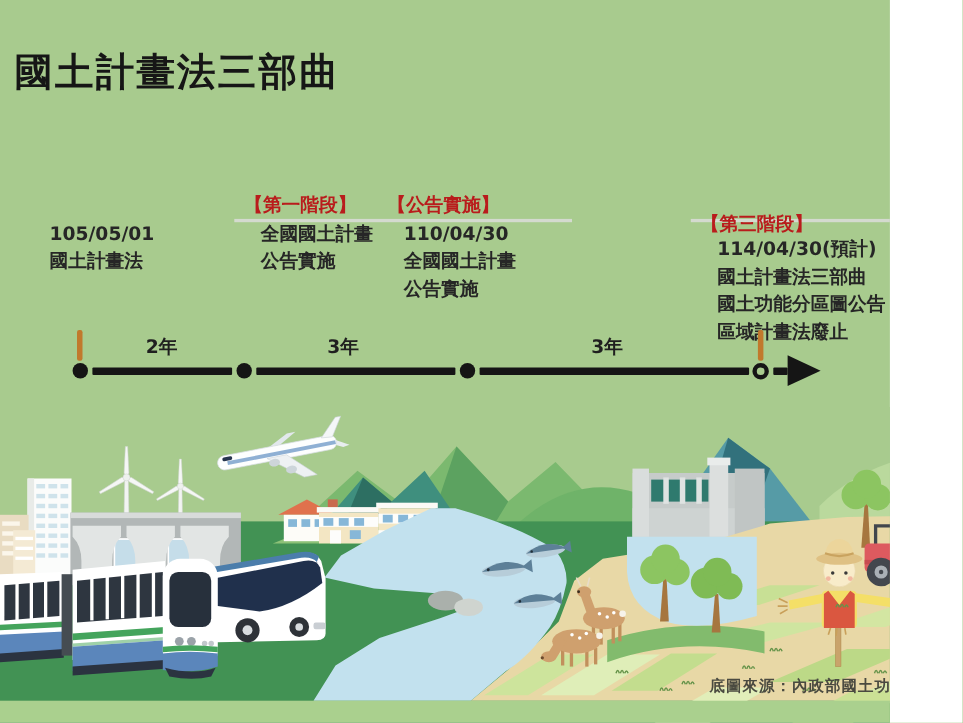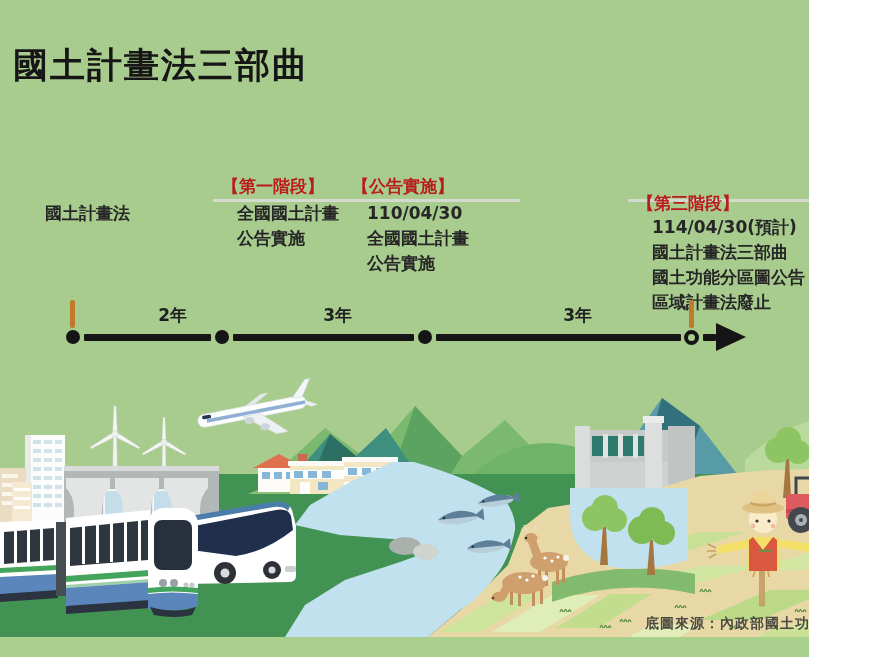--- a/index.html
+++ b/index.html
@@ -10,40 +10,41 @@
   .stage-label{position:absolute;top:175px;font-size:17px;font-weight:700;color:#b91c1c;white-space:nowrap;}
   .stage-underline{position:absolute;top:199px;height:3px;background:#d4dacf;}
   .event{position:absolute;top:201px;font-size:17px;font-weight:600;line-height:25px;
          color:#262626;white-space:nowrap;}
   .tl-seg{position:absolute;top:334px;height:7px;background:#151515;border-radius:1px;}
   .tl-dot{position:absolute;top:330px;width:14px;height:14px;border-radius:50%;background:#151515;box-sizing:border-box;}
   .tl-dot.open{background:transparent;border:4px solid #151515;width:15px;height:15px;}
   .tl-tick{position:absolute;top:300px;width:5px;height:28px;background:#c1792c;border-radius:2px;}
   .tl-arrow{position:absolute;top:323px;left:716px;width:0;height:0;
             border-left:30px solid #151515;border-top:14px solid transparent;border-bottom:14px solid transparent;}
-  .duration{position:absolute;top:304px;width:80px;text-align:right;font-size:17px;font-weight:700;color:#1f1f1f;}
+  .duration{position:absolute;top:304px;width:80px;text-align:center;font-size:17px;font-weight:700;color:#1f1f1f;}
   #scene{position:absolute;left:0;top:370px;width:875px;height:287px;display:block;}
   #source-note{position:absolute;left:645px;top:615px;font-size:14px;font-weight:600;
                color:#4a4a40;letter-spacing:1px;white-space:nowrap;}
 </style>
 </head>
 <body>
 
 <div id="canvas">
 
   <h1 id="page-title">國土計畫法三部曲</h1>
 
   <div class="stage-underline" style="left:213px;width:307px;"></div>
   <div class="stage-underline" style="left:628px;width:205px;"></div>
 
   <div class="stage-label" style="left:222px;">【第一階段】</div>
   <div class="stage-label" style="left:352px;">【公告實施】</div>
   <div class="stage-label" style="left:637px;margin-top:17px;">【第三階段】</div>
 
   <div class="event" style="left:45px;">
+    <div>105/05/01</div>
     <div>國土計畫法</div>
   </div>
   <div class="event" style="left:237px;">
     <div>全國國土計畫</div>
     <div>公告實施</div>
   </div>
   <div class="event" style="left:367px;">
     <div>110/04/30</div>
     <div>全國國土計畫</div>
     <div>公告實施</div>

